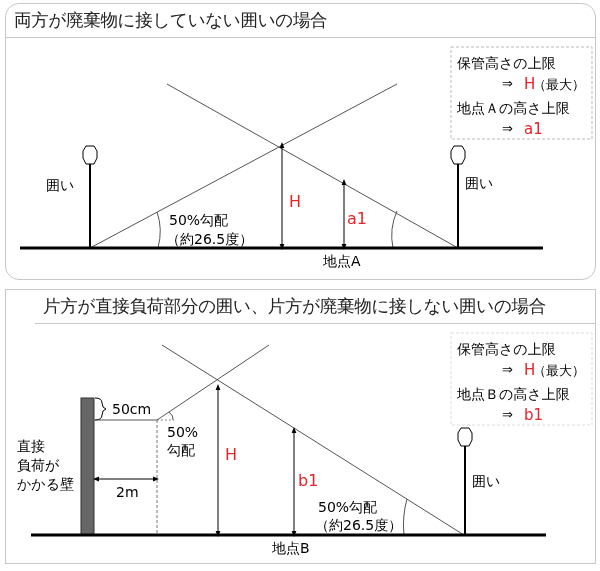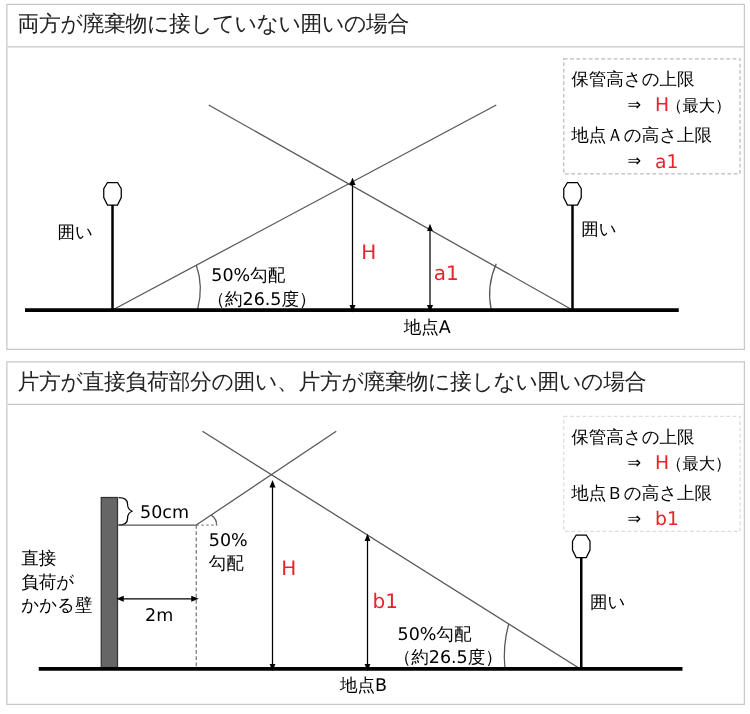--- a/index.html
+++ b/index.html
@@ -5,21 +5,21 @@
   html,body{margin:0;padding:0;background:#ffffff;}
   body{width:600px;height:571px;position:relative;overflow:hidden;font-family:"DejaVu Sans","Liberation Sans",sans-serif;color:#222;}
   .panel{position:absolute;left:5px;width:591px;border:1px solid #c8c8c8;background:#fff;box-sizing:border-box;}
   .panel-header{height:33px;border-bottom:1px solid #c8c8c8;padding-left:8px;font-size:17.5px;line-height:33px;white-space:nowrap;letter-spacing:-0.3px;}
   svg{position:absolute;left:0;top:0;}
   svg text{font-family:"DejaVu Sans","Liberation Sans",sans-serif;}
 </style>
 </head>
 <body>
 
-<div class="panel" style="top:3px;height:277px;">
+<div class="panel" style="top:3px;height:277px;border-radius:14px;">
   <div class="panel-header">両方が廃棄物に接していない囲いの場合</div>
   <svg width="591" height="277">
     <defs>
       <marker id="arr" viewBox="0 0 10 10" refX="5" refY="5" markerWidth="6" markerHeight="6" orient="auto-start-reverse">
         <path d="M0,1 L10,5 L0,9 z" fill="#000"></path>
       </marker>
     </defs>
 
     <g>
       <rect x="445" y="43" width="141" height="92" fill="#fff" stroke="#bbb" stroke-dasharray="3,2"></rect>
@@ -58,21 +58,21 @@
     <line x1="338" y1="178" x2="338" y2="243" stroke="#000" stroke-width="1" marker-start="url(#arr)" marker-end="url(#arr)"></line>
     <text x="341" y="220" font-size="16" fill="#e8232a">a1</text>
 
     <text x="163" y="221" font-size="14">50%勾配</text>
     <text x="160" y="240" font-size="14">（約26.5度）</text>
 
     <text x="317" y="262" font-size="14">地点A</text>
   </svg>
 </div>
 
-<div class="panel" style="top:289px;height:275px;">
+<div class="panel" style="top:289px;height:275px;padding-left:29px;">
   <div class="panel-header">片方が直接負荷部分の囲い、片方が廃棄物に接しない囲いの場合</div>
   <svg width="591" height="275">
     <defs>
       <marker id="arr2" viewBox="0 0 10 10" refX="5" refY="5" markerWidth="6" markerHeight="6" orient="auto-start-reverse">
         <path d="M0,1 L10,5 L0,9 z" fill="#000"></path>
       </marker>
     </defs>
 
     <g>
       <rect x="445" y="43" width="141" height="92" fill="#fff" stroke="#ddd" stroke-dasharray="3,2"></rect>

